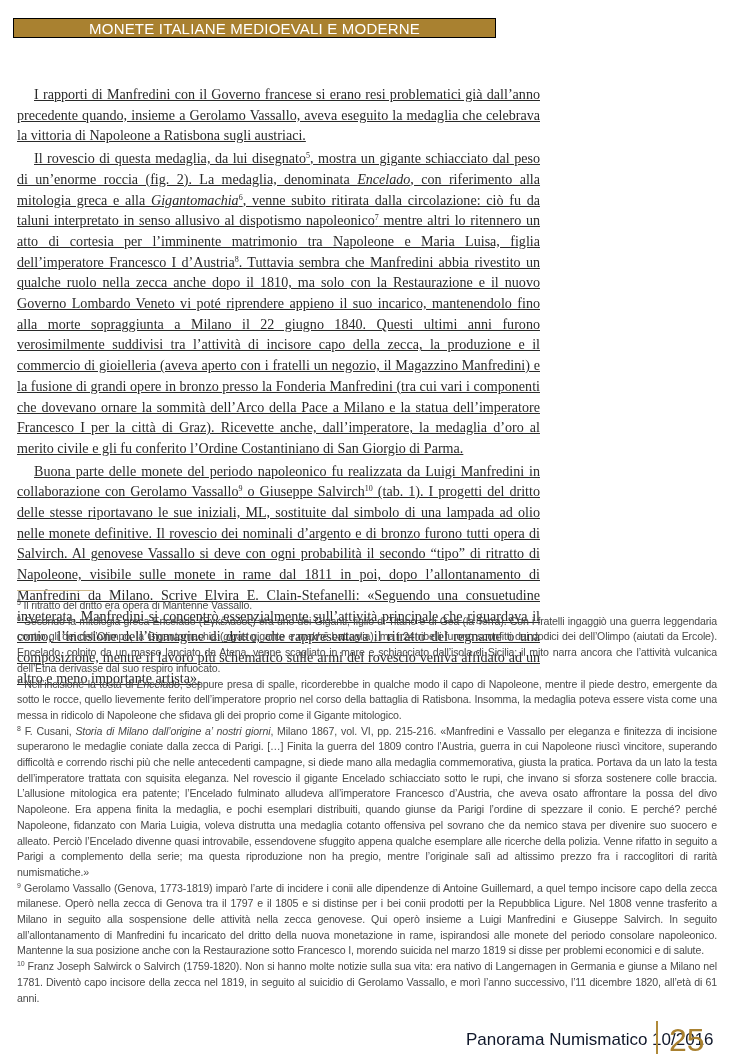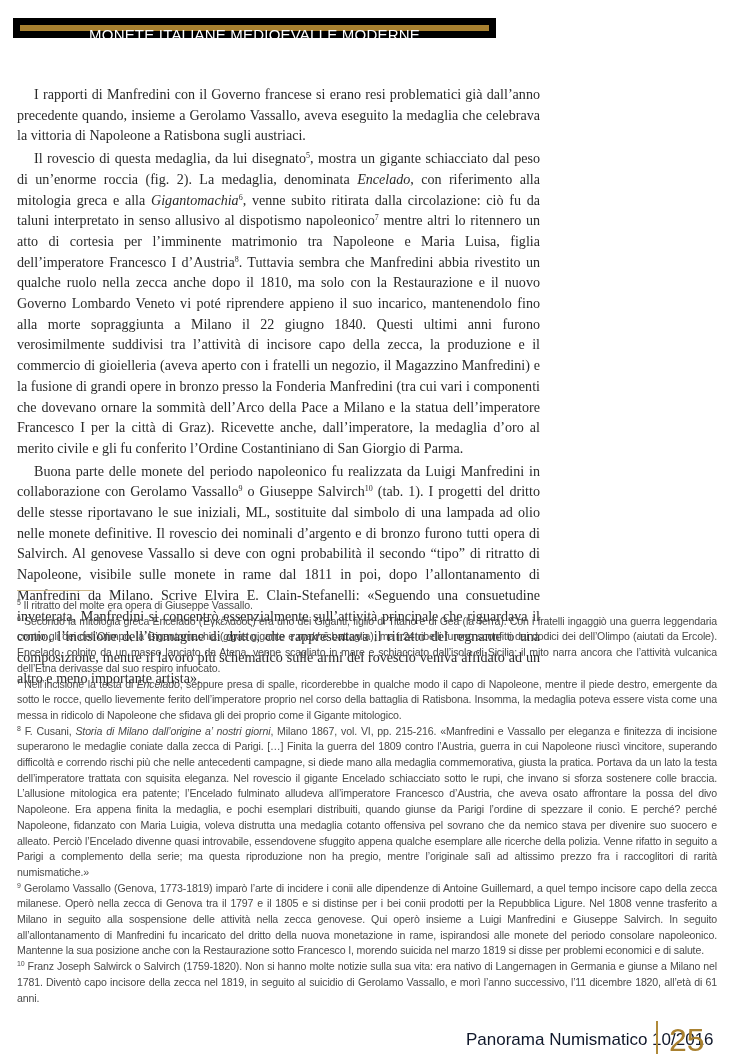--- a/index.html
+++ b/index.html
@@ -1,28 +1,28 @@
 <!DOCTYPE html>
 <html><head>
 <meta charset="utf-8">
 <style>
   html, body { margin: 0; padding: 0; background: #ffffff; }
   body { width: 733px; height: 1064px; position: relative; overflow: hidden; }
   .header-bar {
     position: absolute; left: 13px; top: 18px; width: 483px; height: 20px;
-    background: #a98130; border: 7px solid #000000; box-sizing: border-box;
+    background: #a98130; border: 1px solid #000000; box-sizing: border-box;
     color: #ffffff; text-align: center;
     font-family: "Liberation Sans", sans-serif; font-size: 15px; line-height: 19px;
     letter-spacing: 0.2px;
   }
   .header-bar { left: 13px; width: 483px; }
   .main {
     position: absolute; left: 17px; top: 84px; width: 523px;
     font-family: "Liberation Serif", serif; font-size: 14.1px; line-height: 20.7px;
-    color: #2a2a2a; text-align: justify;
+    color: #2a2a2a; text-align: justify; text-decoration: underline;
   }
   .main p { margin: 0 0 2px 0; text-indent: 17px; }
   .main sup { font-size: 8px; vertical-align: 5px; line-height: 0; }
   .sep { position: absolute; left: 17px; top: 590px; width: 77px; height: 1px; background: #cdb98a; }
   .notes {
     position: absolute; left: 17px; top: 598px; width: 700px;
     font-family: "Liberation Sans", sans-serif; font-size: 10.6px; line-height: 15.7px;
     color: #4a4a4a; text-align: justify; letter-spacing: -0.15px;
   }
   .notes p { margin: 0; }
@@ -46,21 +46,21 @@
 
 <div class="main">
   <p>I rapporti di Manfredini con il Governo francese si erano resi problematici già dall’anno precedente quando, insieme a Gerolamo Vassallo, aveva eseguito la medaglia che celebrava la vittoria di Napoleone a Ratisbona sugli austriaci.</p>
   <p><span>Il rovescio di questa medaglia, da lui disegnato</span><sup>5</sup><span>, mostra un gigante schiacciato dal peso di un’enorme roccia (fig. 2). La medaglia, denominata </span><i>Encelado</i><span>, con riferimento alla mitologia greca e alla </span><i>Gigantomachia</i><sup>6</sup><span>, venne subito ritirata dalla circolazione: ciò fu da taluni interpretato in senso allusivo al dispotismo napoleonico</span><sup>7</sup><span> mentre altri lo ritennero un atto di cortesia per l’imminente matrimonio tra Napoleone e Maria Luisa, figlia dell’imperatore Francesco I d’Austria</span><sup>8</sup><span>. Tuttavia sembra che Manfredini abbia rivestito un qualche ruolo nella zecca anche dopo il 1810, ma solo con la Restaurazione e il nuovo Governo Lombardo Veneto vi poté riprendere appieno il suo incarico, mantenendolo fino alla morte sopraggiunta a Milano il 22 giugno 1840. Questi ultimi anni furono verosimilmente suddivisi tra l’attività di incisore capo della zecca, la produzione e il commercio di gioielleria (aveva aperto con i fratelli un negozio, il Magazzino Manfredini) e la fusione di grandi opere in bronzo presso la Fonderia Manfredini (tra cui vari i componenti che dovevano ornare la sommità dell’Arco della Pace a Milano e la statua dell’imperatore Francesco I per la città di Graz). Ricevette anche, dall’imperatore, la medaglia d’oro al merito civile e gli fu conferito l’Ordine Costantiniano di San Giorgio di Parma.</span></p>
   <p><span>Buona parte delle monete del periodo napoleonico fu realizzata da Luigi Manfredini in collaborazione con Gerolamo Vassallo</span><sup>9</sup><span> o Giuseppe Salvirch</span><sup>10</sup><span> (tab. 1). I progetti del dritto delle stesse riportavano le sue iniziali, ML, sostituite dal simbolo di una lampada ad olio nelle monete definitive. Il rovescio dei nominali d’argento e di bronzo furono tutti opera di Salvirch. Al genovese Vassallo si deve con ogni probabilità il secondo “tipo” di ritratto di Napoleone, visibile sulle monete in rame dal 1811 in poi, dopo l’allontanamento di Manfredini da Milano. Scrive Elvira E. Clain-Stefanelli: «Seguendo una consuetudine inveterata, Manfredini si concentrò essenzialmente sull’attività principale che riguardava il conio, l’incisione dell’immagine di dritto, che rappresentava il ritratto del regnante o una composizione, mentre il lavoro più schematico sulle armi del rovescio veniva affidato ad un altro e meno importante artista».</span></p>
 </div>
 
 <div class="sep"></div>
 
 <div class="notes">
-  <p><sup>5</sup><span> Il ritratto del molte era opera di Giuseppe Vassallo.</span></p>
+  <p><sup>5</sup><span> Il ritratto del dritto era opera di Mantenne Vassallo.</span></p>
   <p><sup>6</sup><span> Secondo la mitologia greca Encelado (Ἐγκέλαδος) era uno dei Giganti, figlio di Titano e di Gea (la Terra). Con i fratelli ingaggiò una guerra leggendaria contro gli dei dell’Olimpo, la Gigantomachia (</span><i>gigas</i><span> gigante e </span><i>makhē</i><span> battaglia), ma i 24 ribelli furono sconfitti dai dodici dei dell’Olimpo (aiutati da Ercole). Encelado, colpito da un masso lanciato da Atena, venne scagliato in mare e schiacciato dall’isola di Sicilia; il mito narra ancora che l’attività vulcanica dell’Etna derivasse dal suo respiro infuocato.</span></p>
   <p><sup>7</sup><span> Nell’incisione la testa di </span><i>Encelado</i><span>, seppure presa di spalle, ricorderebbe in qualche modo il capo di Napoleone, mentre il piede destro, emergente da sotto le rocce, quello lievemente ferito dell’imperatore proprio nel corso della battaglia di Ratisbona. Insomma, la medaglia poteva essere vista come una messa in ridicolo di Napoleone che sfidava gli dei proprio come il Gigante mitologico.</span></p>
   <p><sup>8</sup><span> F. Cusani, </span><i>Storia di Milano dall’origine a’ nostri giorni</i><span>, Milano 1867, vol. VI, pp. 215-216. «Manfredini e Vassallo per eleganza e finitezza di incisione superarono le medaglie coniate dalla zecca di Parigi. […] Finita la guerra del 1809 contro l’Austria, guerra in cui Napoleone riuscì vincitore, superando difficoltà e correndo rischi più che nelle antecedenti campagne, si diede mano alla medaglia commemorativa, giusta la pratica. Portava da un lato la testa dell’imperatore trattata con squisita eleganza. Nel rovescio il gigante Encelado schiacciato sotto le rupi, che invano si sforza sostenere colle braccia. L’allusione mitologica era patente; l’Encelado fulminato alludeva all’imperatore Francesco d’Austria, che aveva osato affrontare la possa del divo Napoleone. Era appena finita la medaglia, e pochi esemplari distribuiti, quando giunse da Parigi l’ordine di spezzare il conio. E perché? perché Napoleone, fidanzato con Maria Luigia, voleva distrutta una medaglia cotanto offensiva pel sovrano che da nemico stava per divenire suo suocero e alleato. Perciò l’Encelado divenne quasi introvabile, essendovene sfuggito appena qualche esemplare alle ricerche della polizia. Venne rifatto in seguito a Parigi a complemento della serie; ma questa riproduzione non ha pregio, mentre l’originale salì ad altissimo prezzo fra i raccoglitori di rarità numismatiche.»</span></p>
   <p><sup>9</sup><span> Gerolamo Vassallo (Genova, 1773-1819) imparò l’arte di incidere i conii alle dipendenze di Antoine Guillemard, a quel tempo incisore capo della zecca milanese. Operò nella zecca di Genova tra il 1797 e il 1805 e si distinse per i bei conii prodotti per la Repubblica Ligure. Nel 1808 venne trasferito a Milano in seguito alla sospensione delle attività nella zecca genovese. Qui operò insieme a Luigi Manfredini e Giuseppe Salvirch. In seguito all’allontanamento di Manfredini fu incaricato del dritto della nuova monetazione in rame, ispirandosi alle monete del periodo consolare napoleonico. Mantenne la sua posizione anche con la Restaurazione sotto Francesco I, morendo suicida nel marzo 1819 si disse per problemi economici e di salute.</span></p>
   <p><sup>10</sup><span> Franz Joseph Salwirck o Salvirch (1759-1820). Non si hanno molte notizie sulla sua vita: era nativo di Langernagen in Germania e giunse a Milano nel 1781. Diventò capo incisore della zecca nel 1819, in seguito al suicidio di Gerolamo Vassallo, e morì l’anno successivo, l’11 dicembre 1820, all’età di 61 anni.</span></p>
 </div>
 
 <div class="footer-label">Panorama Numismatico 10/2016</div>
 <div class="footer-rule"></div>
 <div class="footer-num">25</div>

